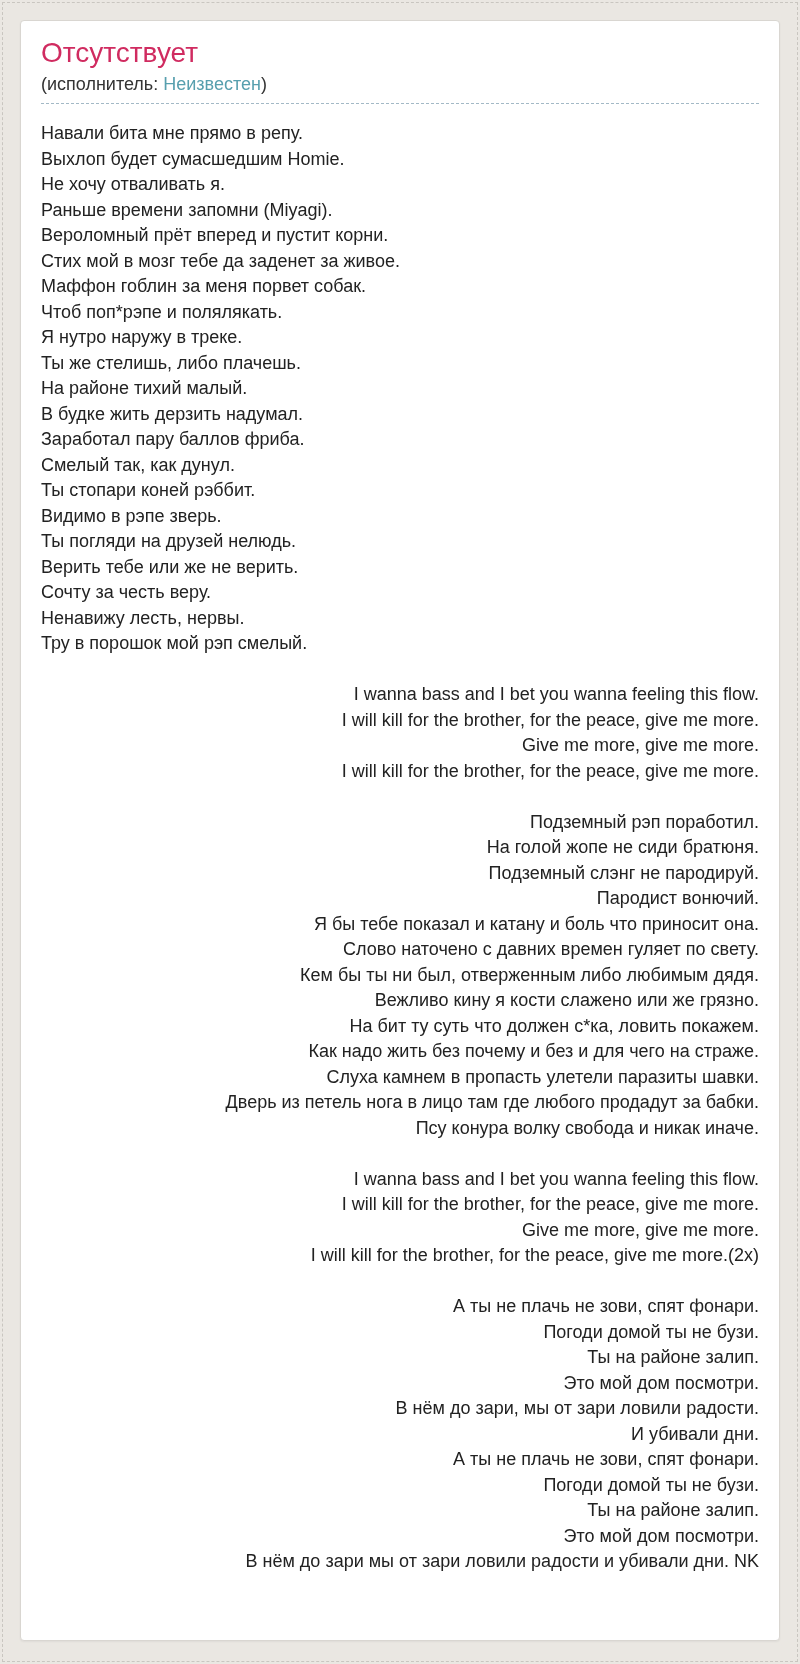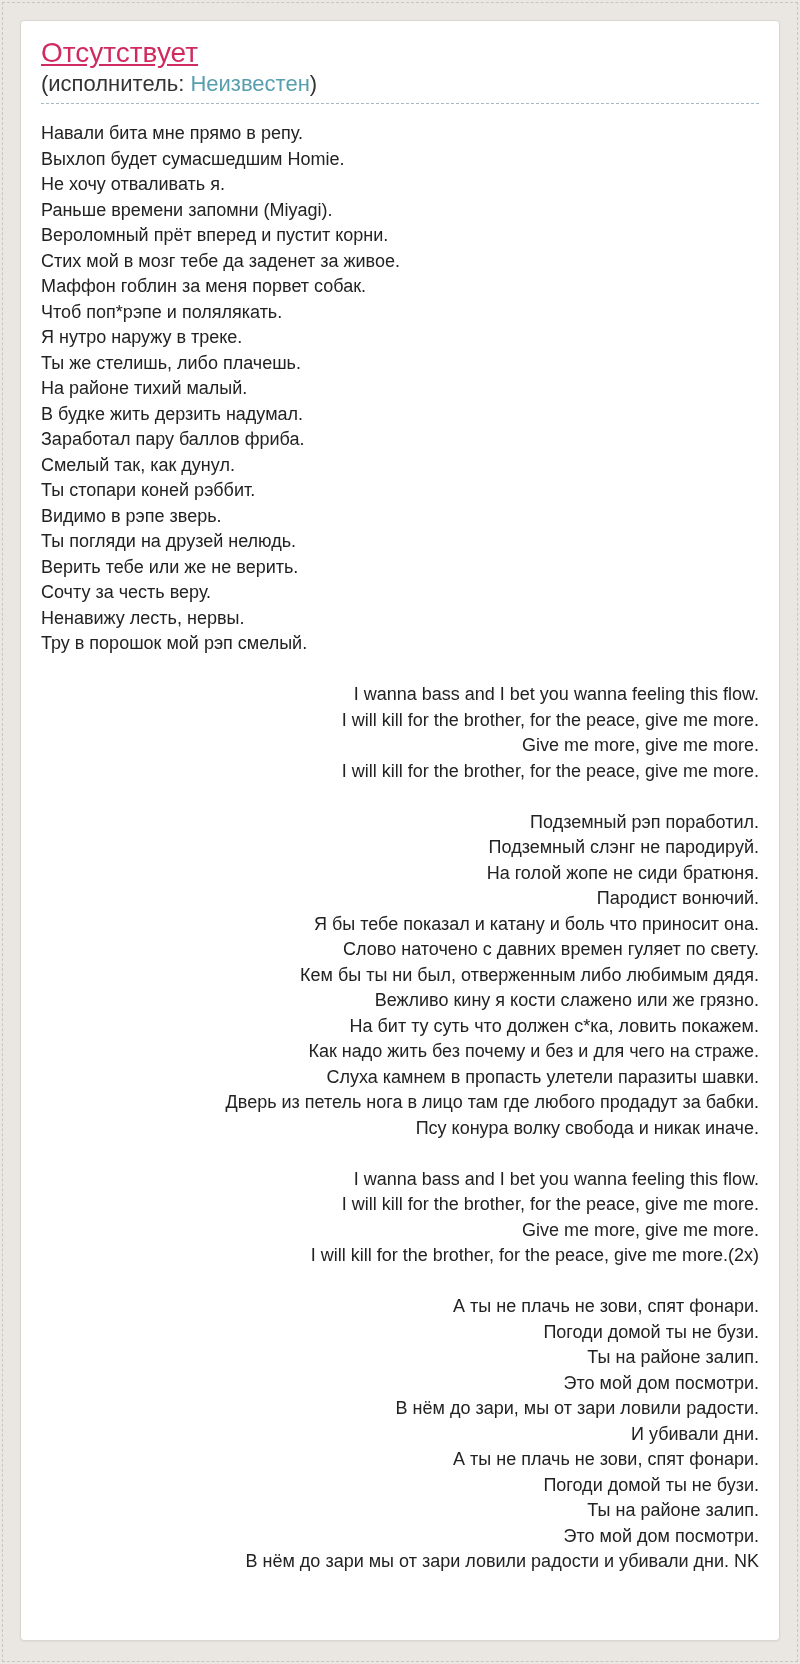--- a/index.html
+++ b/index.html
@@ -23,24 +23,23 @@
     background:var(--card-bg);
     border:1px solid var(--card-border);
     border-radius:4px;
     box-shadow:0 1px 2px rgba(0,0,0,0.05);
     padding:15px 20px 40px 20px;
   }
   .song-title {
     margin:0 0 2px 0;
     font-size:28px; line-height:34px; font-weight:normal;
     color:var(--accent);
-    text-decoration:underline;
   }
   .artist-line {
-    font-size:22px; line-height:24px; color:#333333;
+    font-size:18px; line-height:24px; color:#333333;
     padding-bottom:7px;
     border-bottom:1px dashed var(--sep);
   }
   .artist-link {
     color:var(--link); text-decoration:none; cursor:pointer;
   }
   .lyrics {
     margin-top:17px;
     font-size:18px; line-height:25.5px;
     color:var(--text);
@@ -84,22 +83,22 @@
         <div class="lyric-line">Тру в порошок мой рэп смелый.</div>
       </div>
       <div class="stanza">
         <div class="lyric-line">I wanna bass and I bet you wanna feeling this flow.</div>
         <div class="lyric-line">I will kill for the brother, for the peace, give me more.</div>
         <div class="lyric-line">Give me more, give me more.</div>
         <div class="lyric-line">I will kill for the brother, for the peace, give me more.</div>
       </div>
       <div class="stanza">
         <div class="lyric-line">Подземный рэп поработил.</div>
+        <div class="lyric-line">На голой жопе не сиди братюня.</div>
         <div class="lyric-line">Подземный слэнг не пародируй.</div>
-        <div class="lyric-line">На голой жопе не сиди братюня.</div>
         <div class="lyric-line">Пародист вонючий.</div>
         <div class="lyric-line">Я бы тебе показал и катану и боль что приносит она.</div>
         <div class="lyric-line">Слово наточено с давних времен гуляет по свету.</div>
         <div class="lyric-line">Кем бы ты ни был, отверженным либо любимым дядя.</div>
         <div class="lyric-line">Вежливо кину я кости слажено или же грязно.</div>
         <div class="lyric-line">На бит ту суть что должен с*ка, ловить покажем.</div>
         <div class="lyric-line">Как надо жить без почему и без и для чего на страже.</div>
         <div class="lyric-line">Слуха камнем в пропасть улетели паразиты шавки.</div>
         <div class="lyric-line">Дверь из петель нога в лицо там где любого продадут за бабки.</div>
         <div class="lyric-line">Псу конура волку свобода и никак иначе.</div>

